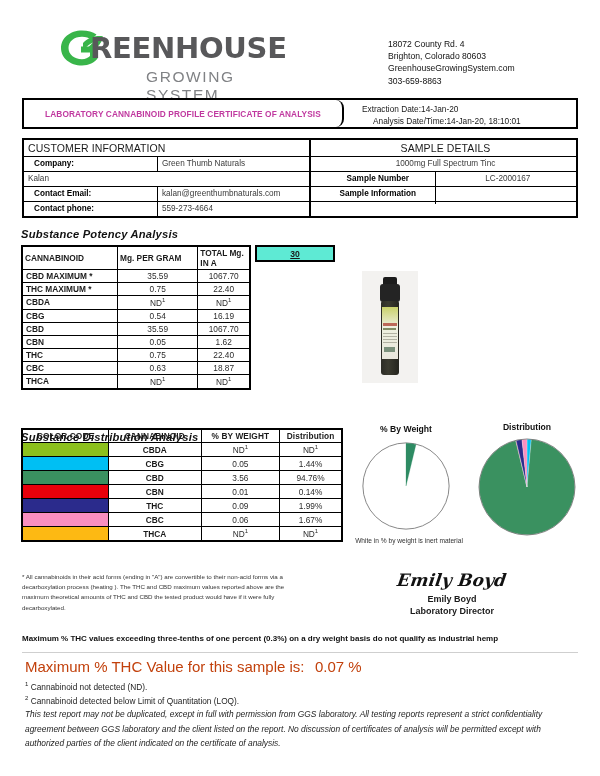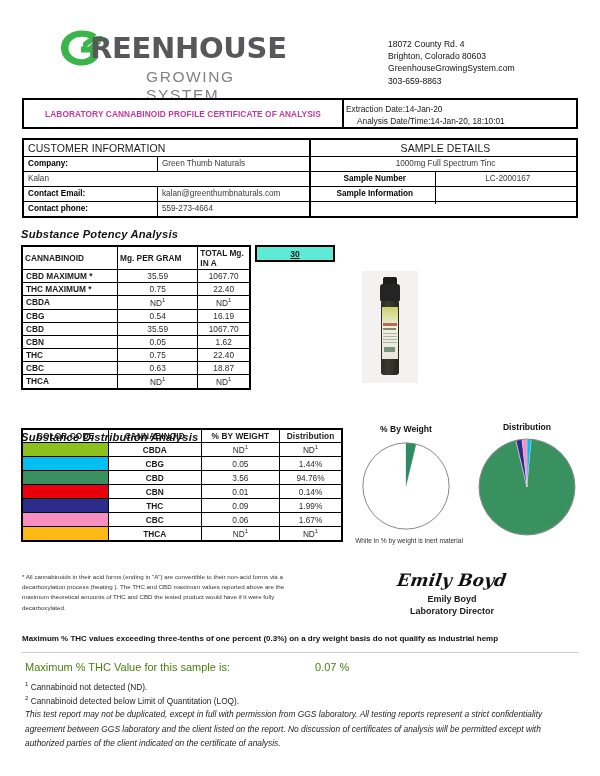--- a/index.html
+++ b/index.html
@@ -93,33 +93,34 @@
     display: flex;
   }
   .titlebar .left {
     width: 320px;
     border-right: 2px solid #000;
     box-sizing: border-box;
     display: flex;
     align-items: center;
     justify-content: center;
     padding: 0 4px;
+    border-radius: 8px;
   }
   .coa-title {
     font-size: 8.3px;
     font-weight: bold;
     color: #C0399F;
     letter-spacing: 0.1px;
     text-align: center;
     line-height: 10px;
   }
   .titlebar .right {
     flex: 1;
     box-sizing: border-box;
-    padding: 3px 0 0 2px;
+    padding: 3px 0 0 18px;
     font-size: 8.3px;
     line-height: 12px;
   }
   .titlebar .right .ln2 { padding-left: 11px; }
 
   
   .infoblock {
     position: absolute;
     left: 22px;
     top: 138px;
@@ -142,21 +143,21 @@
   }
   .irow {
     display: flex;
     font-size: 8.2px;
     line-height: 12px;
   }
   .irow .lab {
     width: 47%;
     box-sizing: border-box;
     font-weight: bold;
-    padding: 1px 0 1px 4px;
+    padding: 1px 0 1px 10px;
     border-right: 1.3px solid #000;
     border-bottom: 1.3px solid #000;
     color: #000;
   }
   .irow .val {
     flex: 1;
     box-sizing: border-box;
     padding: 1px 0 1px 4px;
     border-bottom: 1.3px solid #000;
     color: #3a3a3a;
@@ -393,22 +394,22 @@
     top: 652px;
     width: 556px;
     height: 1px;
     background: #cfcfcf;
   }
   .maxval-row {
     position: absolute;
     left: 25px;
     top: 658px;
     width: 500px;
-    font-size: 11px;
-    color: #4d7c0f;
+    font-size: 15px;
+    color: #c2410c;
     line-height: 18px;
   }
   .maxval-row .v {
     position: absolute;
     left: 290px;
     top: 0;
   }
   .fn1 {
     position: absolute;
     left: 25px;

